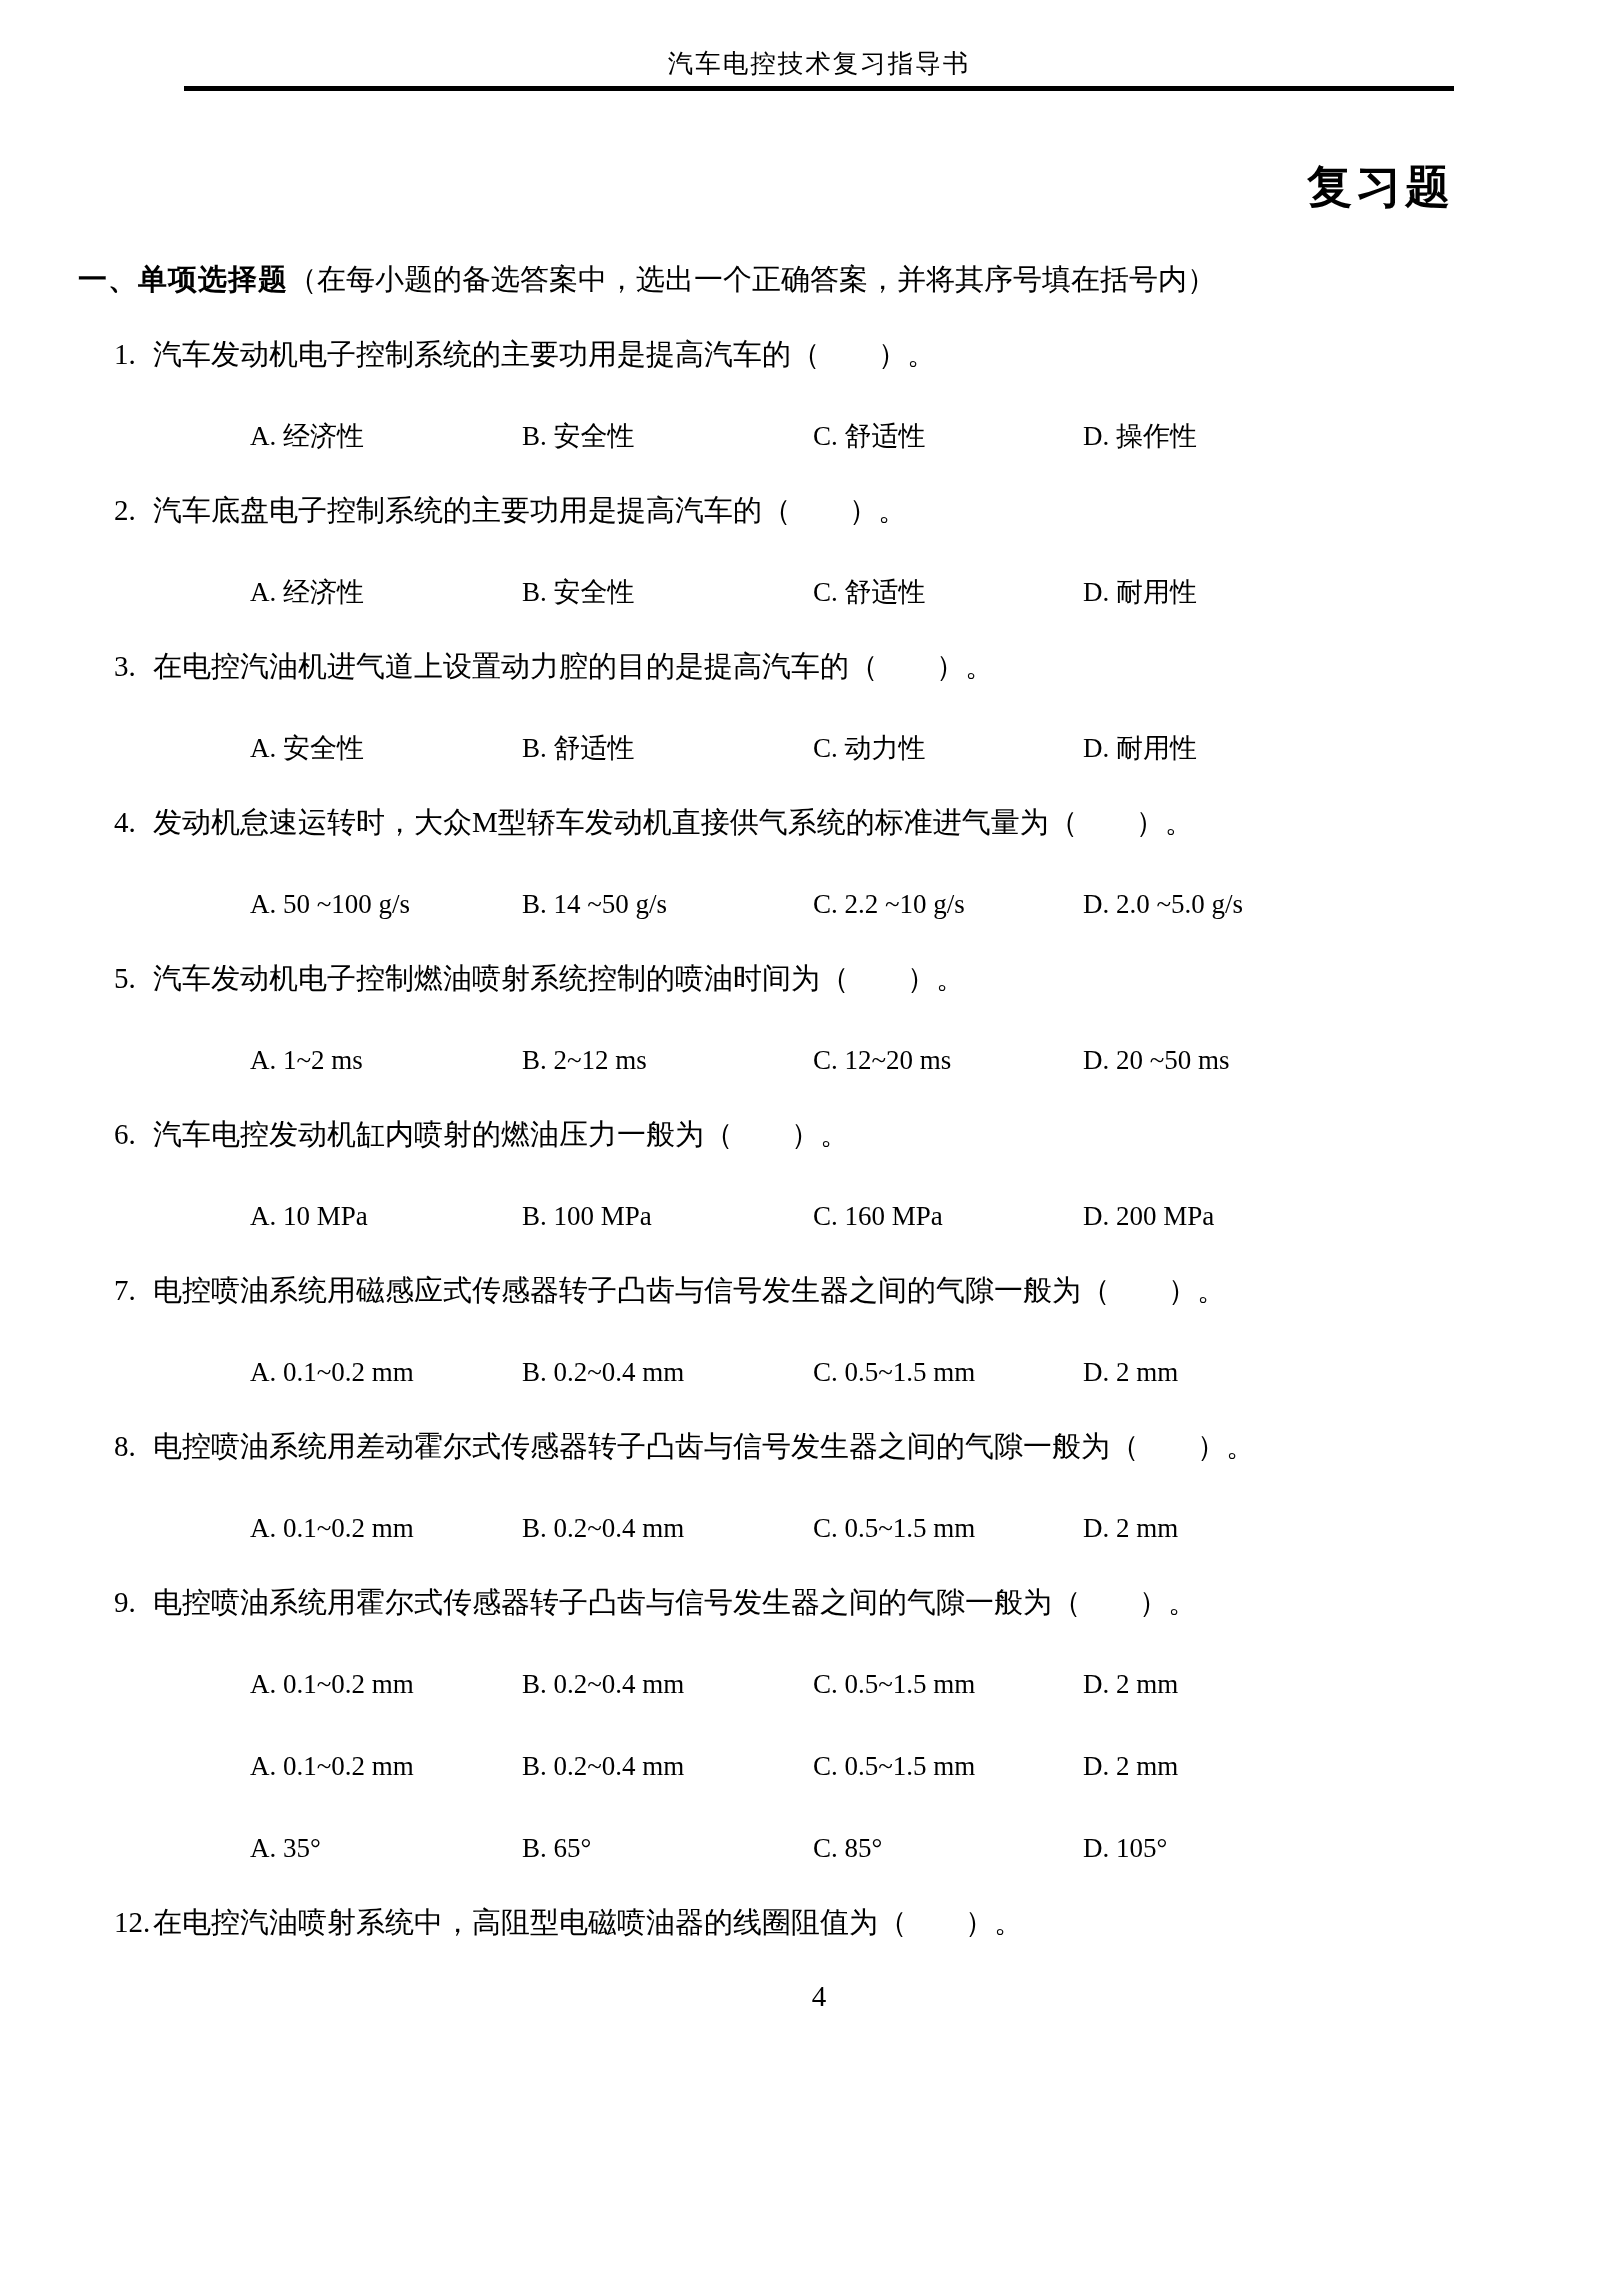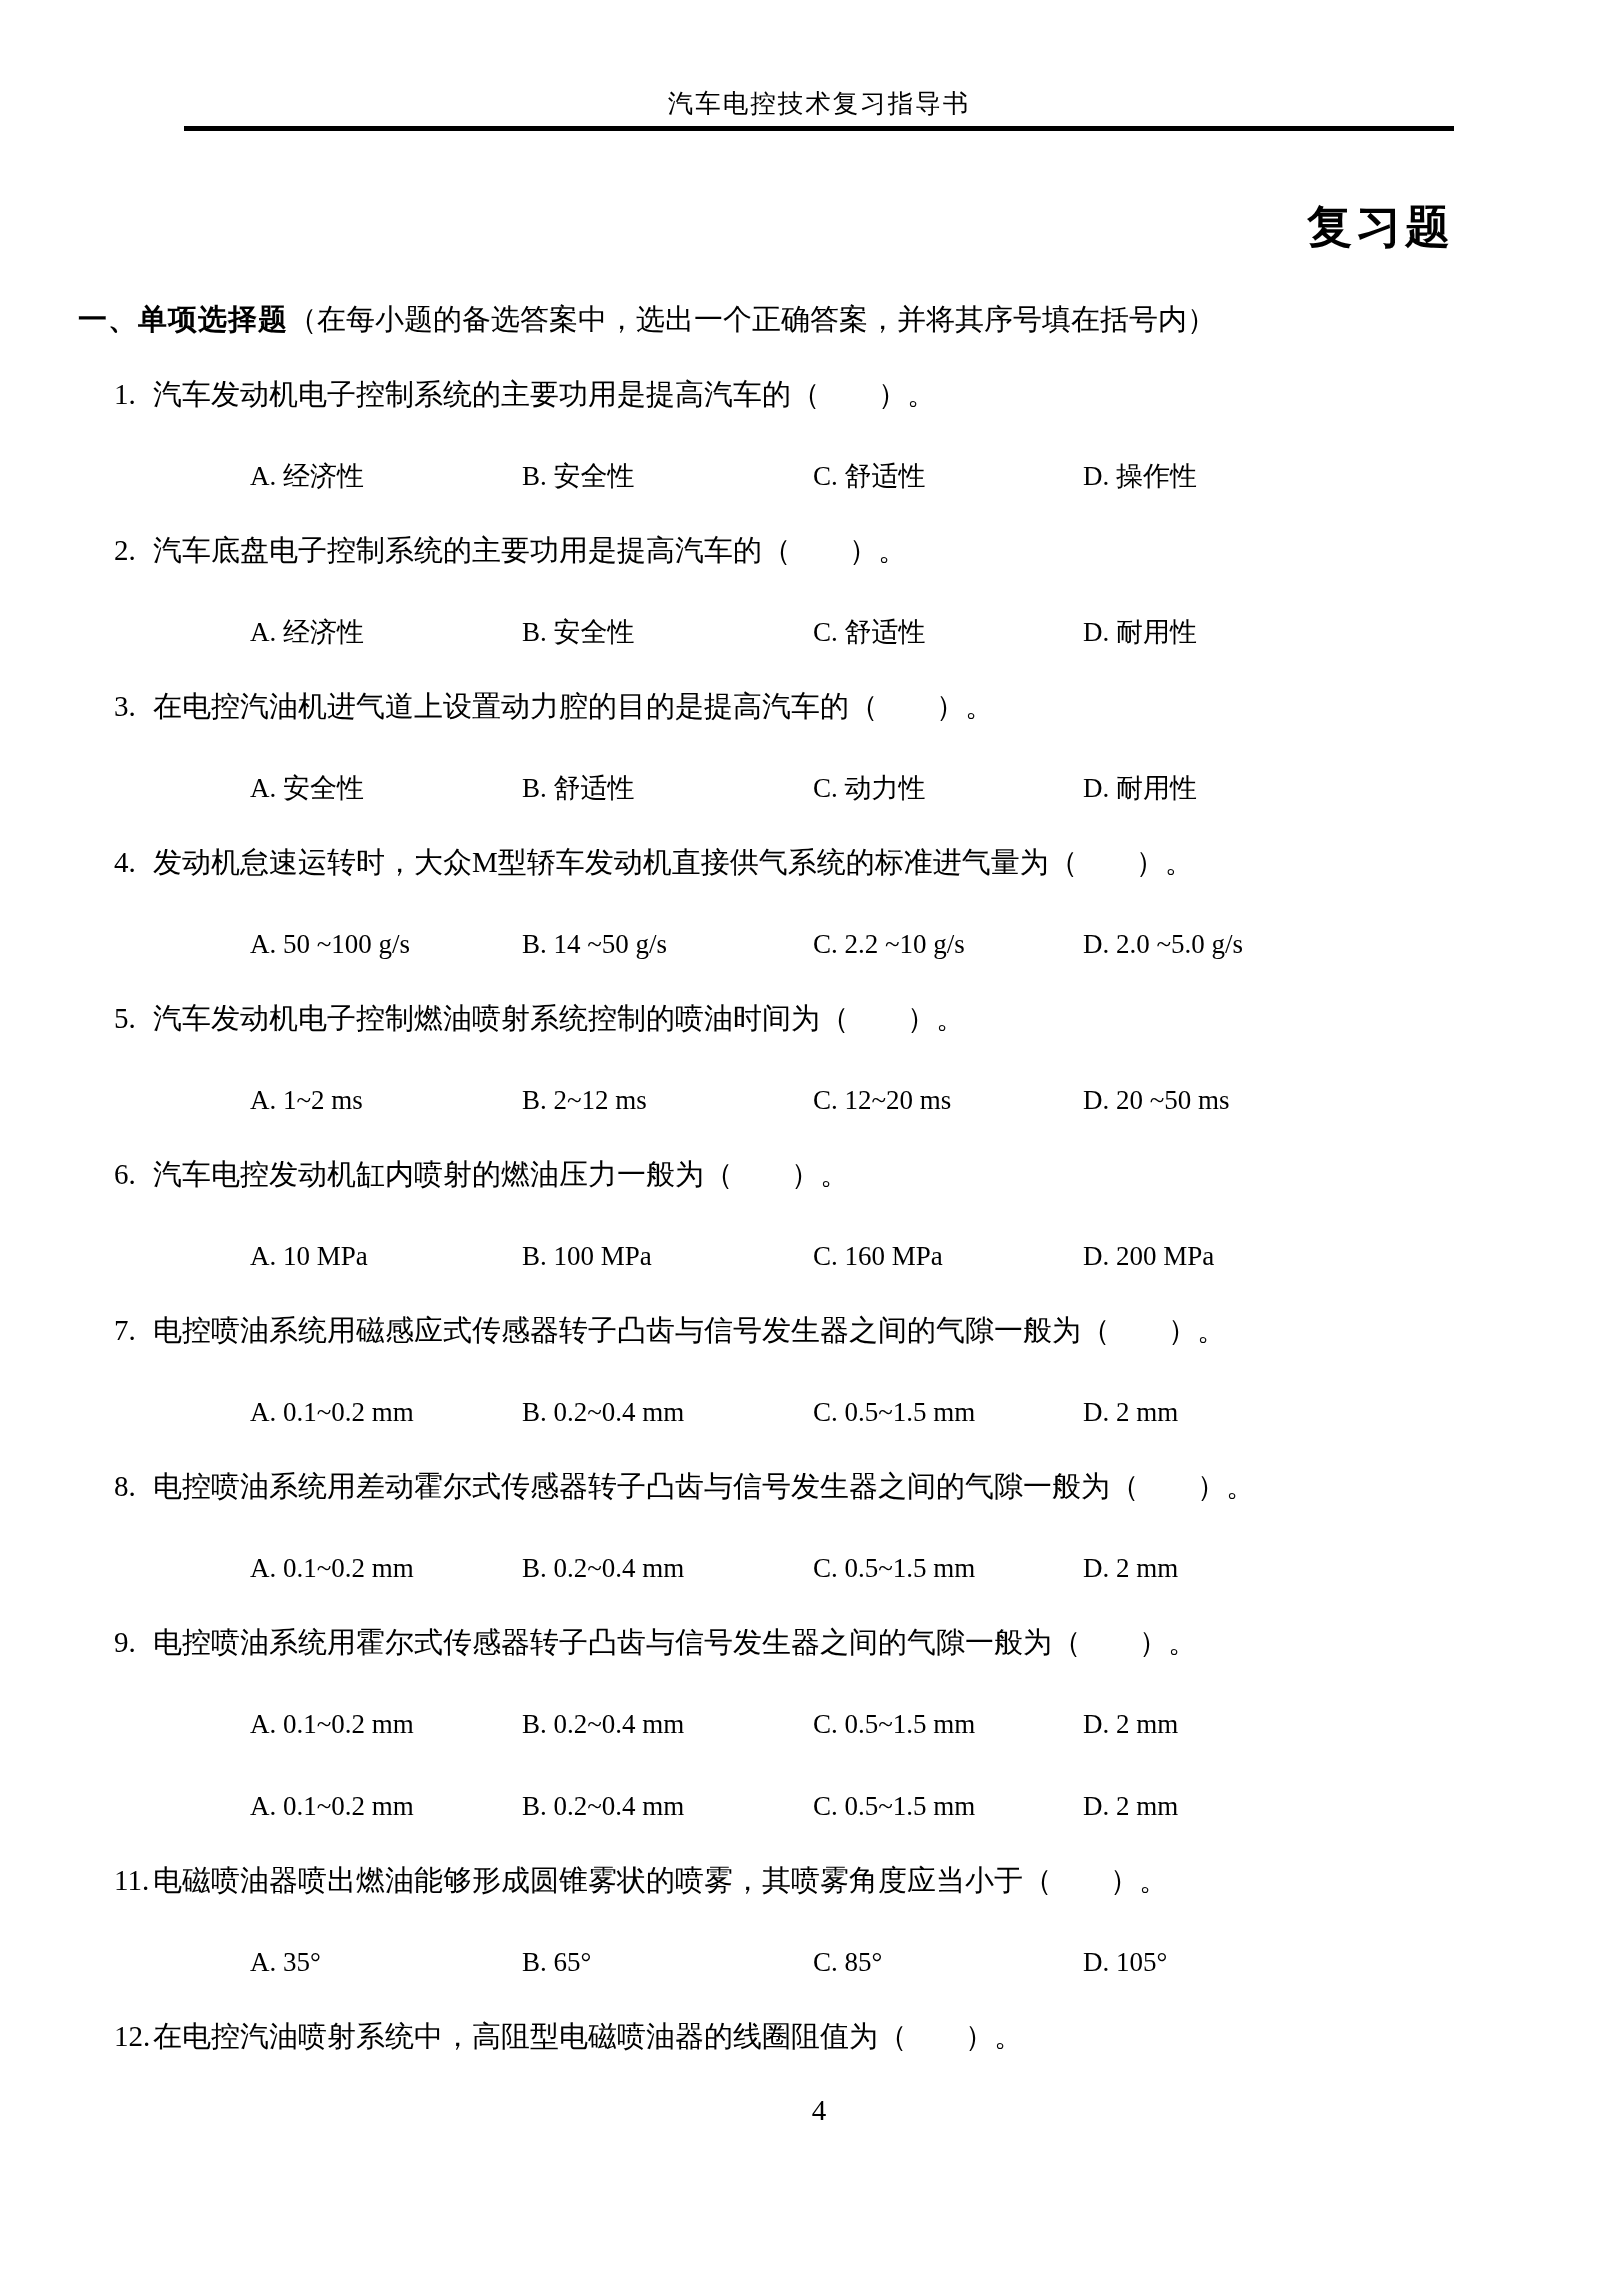--- a/index.html
+++ b/index.html
@@ -12,21 +12,21 @@
     width: 1621px;
     height: 2293px;
     margin: 0 auto;
     background: #ffffff;
     color: #000000;
     font-family: "Liberation Serif", "DejaVu Serif", serif;
     overflow: hidden;
   }
   .running-head {
     margin: 0;
-    padding-top: 90px;
+    padding-top: 50px;
     margin-left: 184px;
     width: 1270px;
     text-align: center;
     font-size: 25.5px;
     line-height: 27.4px;
     font-weight: normal;
     letter-spacing: 2px;
   }
   .head-rule {
     margin: 8.8px 0 0 184px;
@@ -186,23 +186,20 @@
     </div>
   </div>
 
   <div>
     <div class="opt-row">
       <span class="opt opt-a">A. 0.1~0.2 mm</span><span class="opt opt-b">B. 0.2~0.4 mm</span><span class="opt opt-c">C. 0.5~1.5 mm</span><span class="opt opt-d">D. 2 mm</span>
     </div>
   </div>
 
   <div>
-    <div class="q-line">
-      <span class="q-num">11.</span><span class="q-text">电磁喷油器喷出燃油能够形成圆锥雾状的喷雾，其喷雾角度应当小于（　　）。</span>
-    </div>
     <div class="opt-row">
       <span class="opt opt-a">A. 35°</span><span class="opt opt-b">B. 65°</span><span class="opt opt-c">C. 85°</span><span class="opt opt-d">D. 105°</span>
     </div>
   </div>
 
   <div>
     <div class="q-line">
       <span class="q-num">12.</span><span class="q-text">在电控汽油喷射系统中，高阻型电磁喷油器的线圈阻值为（　　）。</span>
     </div>
 

